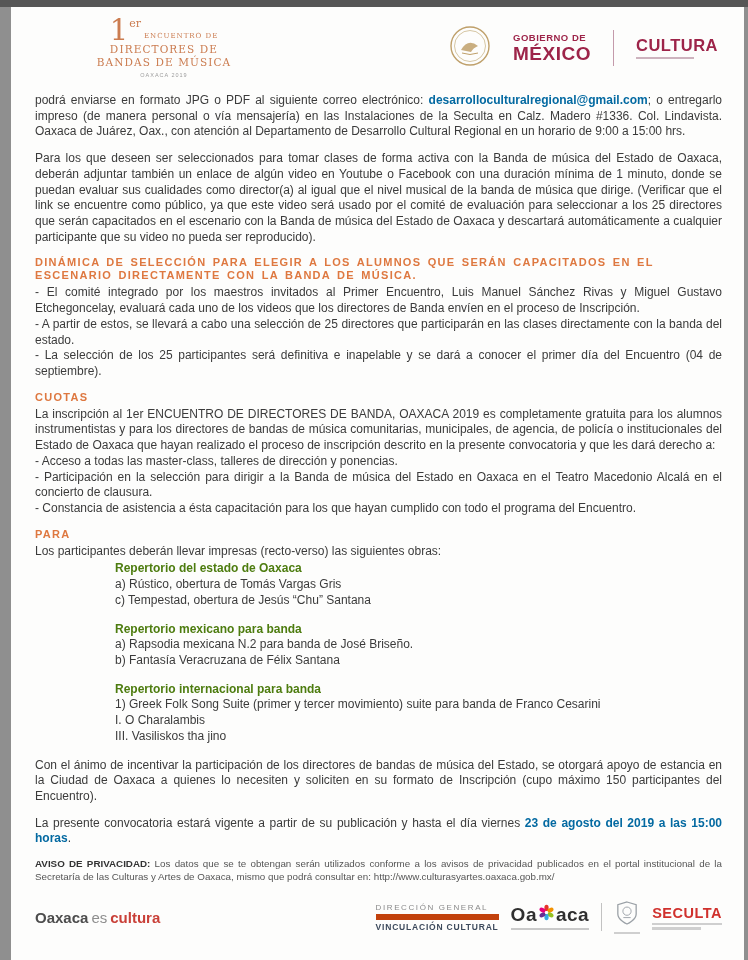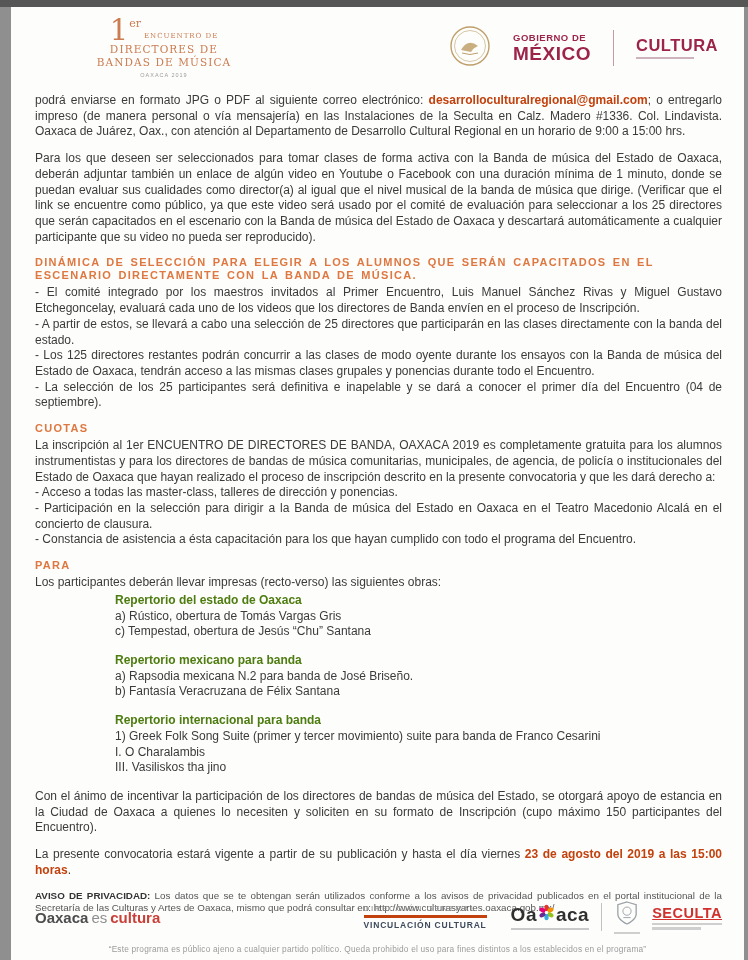--- a/index.html
+++ b/index.html
@@ -28,51 +28,51 @@
   .logo-gov{display:flex;align-items:center;gap:22px;margin-top:12px;margin-right:4px;}
   .gov-txt{color:#9d2449;text-align:left;line-height:1;}
   .gov-txt .g1{font-size:9.5px;font-weight:bold;letter-spacing:0.5px;}
   .gov-txt .g2{font-size:19px;font-weight:bold;letter-spacing:0.5px;margin-top:2px;}
   .gov-div{width:1px;height:36px;background:#c49aab;}
   .cultura{color:#9d2449;font-weight:bold;font-size:16.5px;letter-spacing:0.5px;line-height:1;}
   .cultura .bar{margin-top:3px;height:2.5px;background:#cdb3be;width:58px;}
   
   .content{margin-top:8px;color:#3b3b3b;font-size:12px;line-height:1.31;text-align:justify;}
   .content p{margin:0 0 11px;}
-  b.inline{color:#c2410c;}
+  b.inline{color:#0369a1;}
   h2.section{
     color:#de7840;font-size:11px;font-weight:bold;
     letter-spacing:1.3px;word-spacing:2px;line-height:1.18;
     margin:2px 0 3px;text-align:left;
   }
   .bullets{margin:0 0 11px;}
   .bullets div{margin:0;}
   .rep-wrap{margin:2px 0 12px 0;}
   .rep-group{margin:0 0 13px 80px;text-align:left;}
   .rep-group .rep-title{font-weight:bold;color:#4d7c0f;}
   .privacy{font-size:9.8px;line-height:1.3;color:#555;margin-top:2px;}
   .privacy b{color:#333;}
   
   .ftr{position:absolute;left:24px;right:22px;bottom:26px;display:flex;justify-content:space-between;align-items:center;}
   .slogan{font-size:15px;}
   .slogan .w1{font-weight:bold;color:#4d4d4d;}
   .slogan .w2{color:#8e8e8e;margin:0 3px;}
   .slogan .w3{font-weight:bold;color:#c94038;}
   .ftr-logos{display:flex;align-items:center;gap:12px;}
   .dg{text-align:left;}
-  .dg .dg1{font-size:8px;letter-spacing:1.6px;color:#8a8a8a;padding-bottom:2px;border-bottom:3px solid #c2410c;}
+  .dg .dg1{font-size:8px;letter-spacing:1.6px;color:#8a8a8a;padding-bottom:2px;border-bottom:6px solid #c2410c;}
   .dg .dg2{font-size:8.5px;letter-spacing:0.8px;font-weight:bold;color:#3d4a5c;margin-top:2px;}
-  .oax-logo{text-align:left;margin-left:12px;}
+  .oax-logo{text-align:left;}
   .oax-logo .row{display:flex;align-items:center;font-weight:bold;font-size:19px;color:#2f2f2f;letter-spacing:0.5px;}
   .oax-logo .bar{height:2.5px;background:#c9c9c9;margin-top:2px;}
   .v-div{width:1px;height:28px;background:#c2c2c2;}
   .shield-blk{text-align:center;}
   .shield-blk .bar{height:2px;background:#cfcfcf;margin-top:2px;width:26px;margin-left:auto;margin-right:auto;}
   .seculta{text-align:left;}
-  .seculta .word{color:#d0312d;font-weight:bold;font-size:14.5px;letter-spacing:0.5px;text-decoration:underline;}
+  .seculta .word{color:#d0312d;font-weight:bold;font-size:14.5px;letter-spacing:0.5px;}
   .seculta .bar{height:2.5px;background:#cfcfcf;margin-top:2px;}
   .seculta .bar.b2{width:70%;margin-top:2px;}
   .quote{
     position:absolute;left:0;right:0;bottom:6px;text-align:center;
     font-size:8.3px;color:#9b9b9b;letter-spacing:0.2px;
   }
 </style>
 </head>
 <body>
 
@@ -116,21 +116,20 @@
   <div class="content">
 
     <p><span>podrá enviarse en formato JPG o PDF al siguiente correo electrónico: </span><b class="inline">desarrolloculturalregional@gmail.com</b><span>; o entregarlo impreso (de manera personal o vía mensajería) en las Instalaciones de la Seculta en Calz. Madero #1336. Col. Lindavista. Oaxaca de Juárez, Oax., con atención al Departamento de Desarrollo Cultural Regional en un horario de 9:00 a 15:00 hrs.</span></p>
 
     <p>Para los que deseen ser seleccionados para tomar clases de forma activa con la Banda de música del Estado de Oaxaca, deberán adjuntar también un enlace de algún video en Youtube o Facebook con una duración mínima de 1 minuto, donde se puedan evaluar sus cualidades como director(a) al igual que el nivel musical de la banda de música que dirige. (Verificar que el link se encuentre como público, ya que este video será usado por el comité de evaluación para seleccionar a los 25 directores que serán capacitados en el escenario con la Banda de música del Estado de Oaxaca y descartará automáticamente a cualquier participante que su video no pueda ser reproducido).</p>
 
     <h2 class="section">DINÁMICA DE SELECCIÓN PARA ELEGIR A LOS ALUMNOS QUE SERÁN CAPACITADOS EN EL ESCENARIO DIRECTAMENTE CON LA BANDA DE MÚSICA.</h2>
     <div class="bullets">
       <div>- El comité integrado por los maestros invitados al Primer Encuentro, Luis Manuel Sánchez Rivas y Miguel Gustavo Etchegoncelay, evaluará cada uno de los videos que los directores de Banda envíen en el proceso de Inscripción.</div>
       <div>- A partir de estos, se llevará a cabo una selección de 25 directores que participarán en las clases directamente con la banda del estado.</div>
-      <div>- Los 125 directores restantes podrán concurrir a las clases de modo oyente durante los ensayos con la Banda de música del Estado de Oaxaca, tendrán acceso a las mismas clases grupales y ponencias durante todo el Encuentro.</div>
       <div>- La selección de los 25 participantes será definitiva e inapelable y se dará a conocer el primer día del Encuentro (04 de septiembre).</div>
     </div>
 
     <h2 class="section">CUOTAS</h2>
     <div>La inscripción al 1er ENCUENTRO DE DIRECTORES DE BANDA, OAXACA 2019 es completamente gratuita para los alumnos instrumentistas y para los directores de bandas de música comunitarias, municipales, de agencia, de policía o institucionales del Estado de Oaxaca que hayan realizado el proceso de inscripción descrito en la presente convocatoria y que les dará derecho a:</div>
     <div class="bullets">
       <div>- Acceso a todas las master-class, talleres de dirección y ponencias.</div>
       <div>- Participación en la selección para dirigir a la Banda de música del Estado en Oaxaca en el Teatro Macedonio Alcalá en el concierto de clausura.</div>
       <div>- Constancia de asistencia a ésta capacitación para los que hayan cumplido con todo el programa del Encuentro.</div>
     </div>
@@ -218,15 +217,14 @@
       </div>
 
       <div class="seculta">
         <div class="word">SECULTA</div>
         <div class="bar"></div>
         <div class="bar b2"></div>
       </div>
     </div>
   </div>
 
-  <div class="quote">“Este programa es público ajeno a cualquier partido político. Queda prohibido el uso para fines distintos a los establecidos en el programa”</div>
 
 </div>
 
 </body></html>

